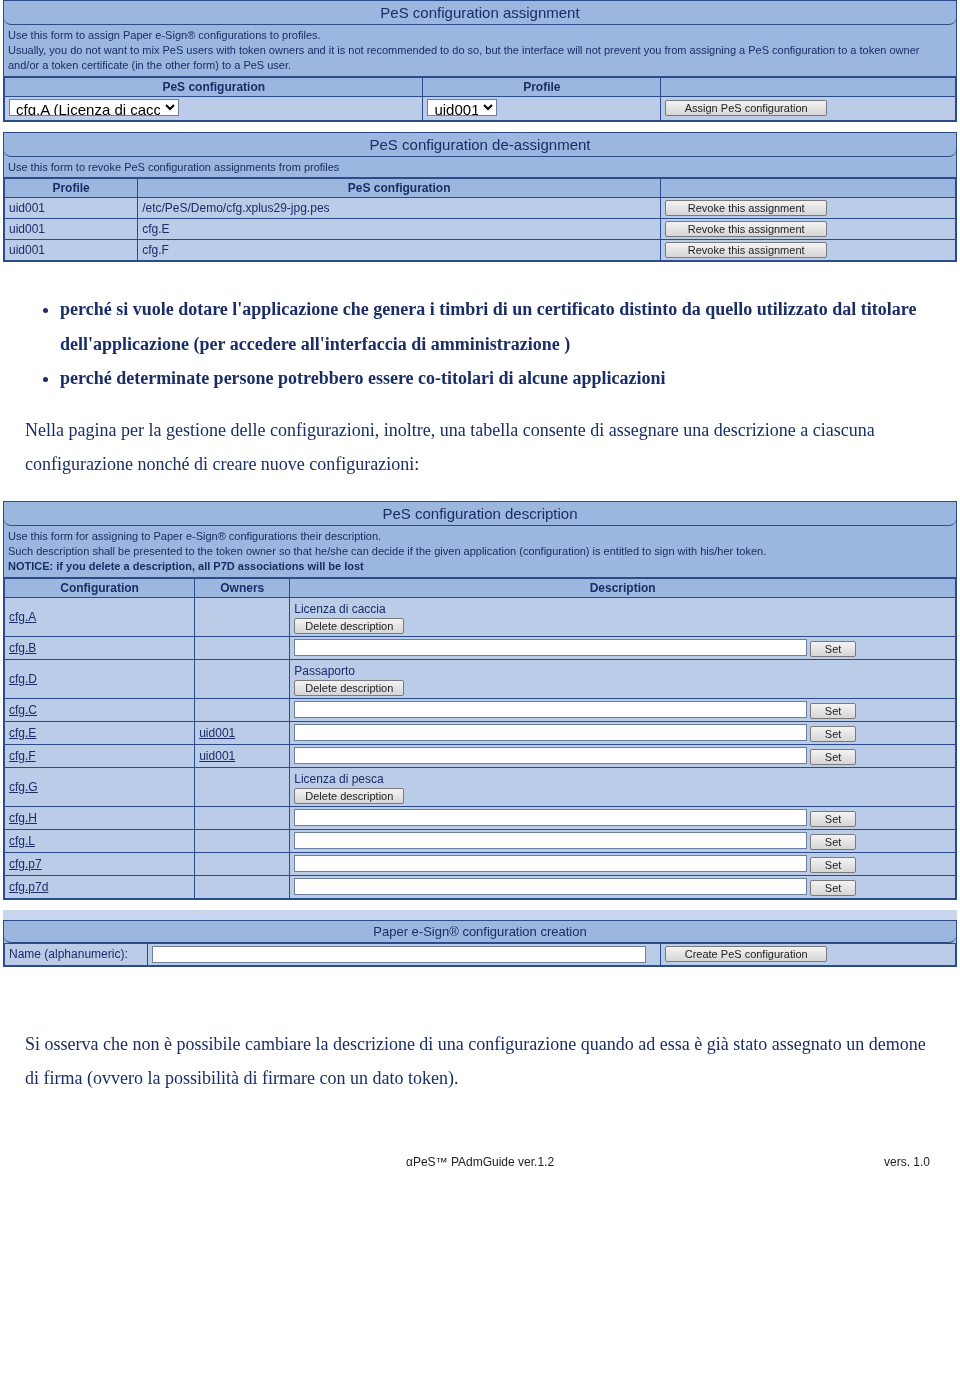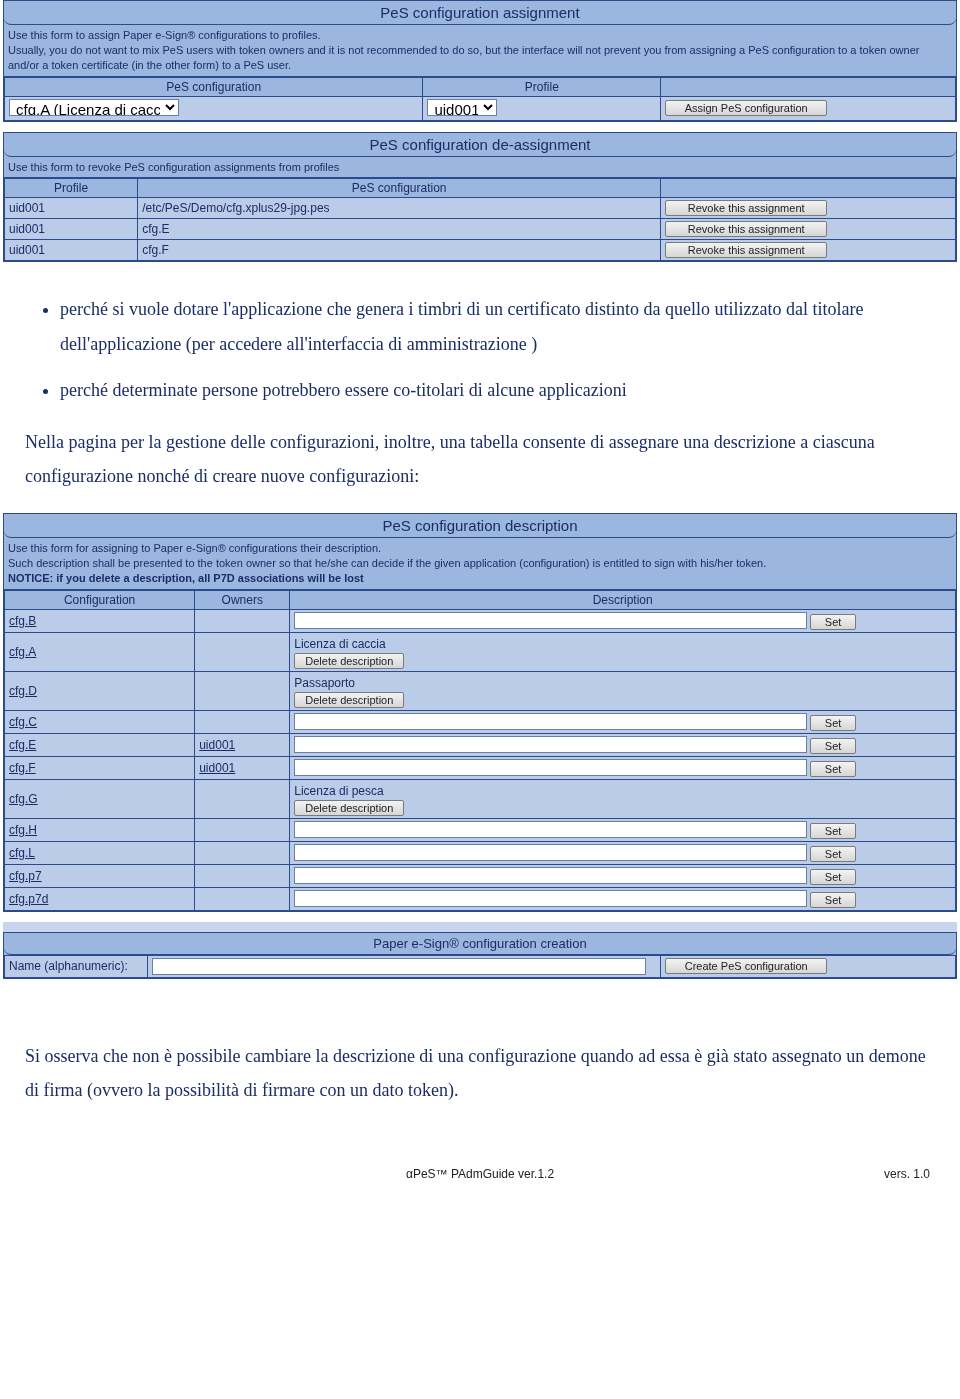--- a/index.html
+++ b/index.html
@@ -32,21 +32,21 @@
     line-height: 1.35;
   }
   table.formtable {
     width: 100%;
     border-collapse: collapse;
   }
   table.formtable th {
     background: #9bb7df;
     color: #1a2d66;
     font-size: 12px;
-    font-weight: normal;
+    font-weight: bold;
     text-align: center;
     border: 1px solid #2b4b8a;
     padding: 2px 4px;
   }
   table.formtable td {
     border: 1px solid #2b4b8a;
     background: #bbcce8;
     font-size: 12px;
     color: #1a2d66;
     padding: 2px 4px;
@@ -78,21 +78,22 @@
     font-size: 18px;
     line-height: 1.9;
     margin: 30px 25px 20px 25px;
   }
   .prose ul {
     margin: 18px 0 18px 35px;
     padding: 0;
   }
   .prose li {
     list-style: disc;
-    margin: 12px 0;
+    margin: 0 0;
+    font-weight: bold;
   }
   .cfglink {
     color: #1a2d66;
     text-decoration: underline;
     font-size: 12px;
   }
   .footer {
     margin-top: 60px;
     padding: 0 30px 20px 30px;
     font-size: 12px;
@@ -194,28 +195,28 @@
   <table class="formtable">
     <tbody>
         <tr>
       <th style="width:20%">Configuration</th>
       <th style="width:10%">Owners</th>
       <th style="width:70%">Description</th>
     </tr>
     </tbody>
       <tbody id="desc-rows">
         <tr>
+          <td><a href="#" class="cfglink">cfg.A</a></td>
+          <td></td>
+          <td><div style="color:#1a2d66;font-size:12px;padding:2px 0">Licenza di caccia</div><span class="btn" style="min-width:auto">Delete description</span></td>
+        </tr>
+        <tr>
           <td><a href="#" class="cfglink">cfg.B</a></td>
           <td></td>
           <td><input type="text" class="textinput" style="width: 78%;"> <span class="btn" style="min-width:auto;padding:1px 14px">Set</span></td>
-        </tr>
-        <tr>
-          <td><a href="#" class="cfglink">cfg.A</a></td>
-          <td></td>
-          <td><div style="color:#1a2d66;font-size:12px;padding:2px 0">Licenza di caccia</div><span class="btn" style="min-width:auto">Delete description</span></td>
         </tr>
         <tr>
           <td><a href="#" class="cfglink">cfg.D</a></td>
           <td></td>
           <td><div style="color:#1a2d66;font-size:12px;padding:2px 0">Passaporto</div><span class="btn" style="min-width:auto">Delete description</span></td>
         </tr>
         <tr>
           <td><a href="#" class="cfglink">cfg.C</a></td>
           <td></td>
           <td><input type="text" class="textinput" style="width: 78%;"> <span class="btn" style="min-width:auto;padding:1px 14px">Set</span></td>

